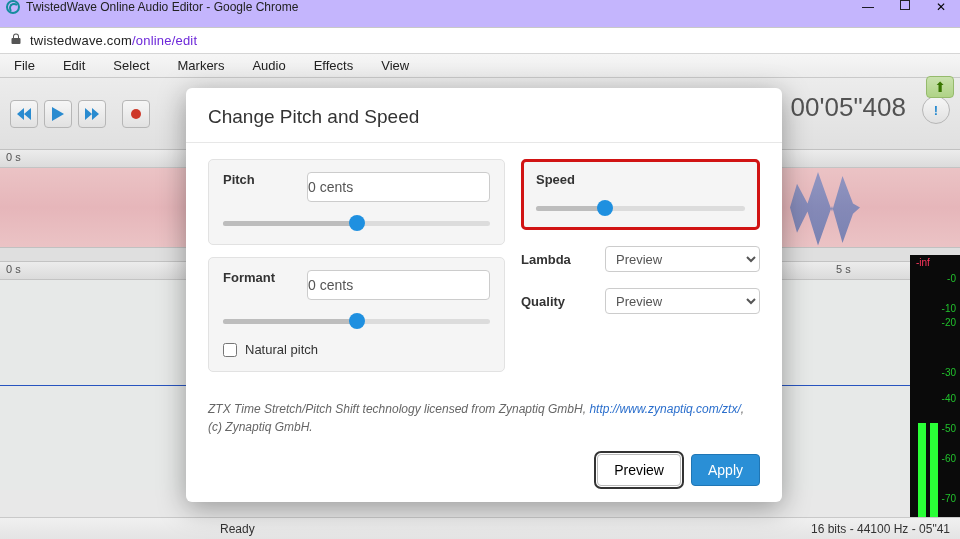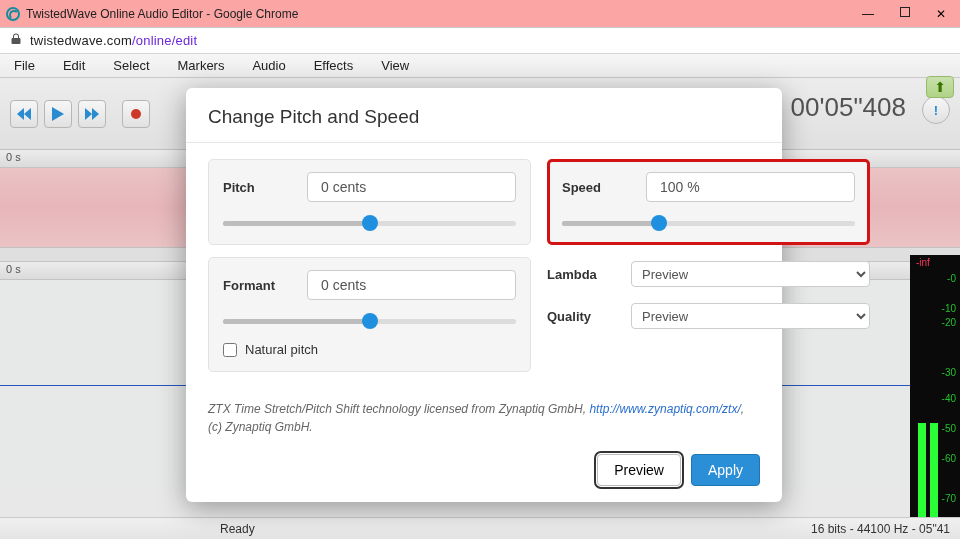--- a/index.html
+++ b/index.html
@@ -1,19 +1,19 @@
 <!DOCTYPE html>
 <html><head>
 <meta charset="utf-8">
 <style>
   * { box-sizing: border-box; margin: 0; padding: 0; }
   body { font-family: "Segoe UI", Arial, sans-serif; font-size: 13px; background: #fff; width: 960px; height: 539px; overflow: hidden; position: relative; }
 
   
-  .titlebar { display: flex; align-items: center; height: 28px; border-bottom: 1px solid #c8c8c8; padding: 0 6px; background: #fca5a5; }
+  .titlebar { display: flex; height: 28px; border-bottom: 1px solid #c8c8c8; padding: 0 6px; background: #c4b5fd; }
   .titlebar .favicon { width: 14px; height: 14px; border-radius: 50%; border: 2px solid #158c9e; margin-right: 6px; position: relative; }
   .titlebar .favicon::after { content: ""; position: absolute; width: 6px; height: 6px; border: 2px solid #158c9e; border-right-color: transparent; border-bottom-color: transparent; border-radius: 50%; top: 1px; left: 1px; }
   .titlebar .title { flex: 1; font-size: 12px; color: #222; }
   .winbtns { display: flex; gap: 26px; margin-right: 8px; }
   .winbtns span { font-size: 12px; }
 
   .addr { display: flex; align-items: center; height: 26px; padding: 0 10px; color: #555; font-size: 13px; border-bottom: 1px solid #d6d6d6; }
   .addr .lock { margin-right: 8px; }
   .addr .path { letter-spacing: .2px; }
   .addr .path .dom { color: #222; }
@@ -52,23 +52,23 @@
   .status .ready { margin-left: 210px; }
   .status .info { margin-left:auto; }
 
   
   .modal { position:absolute; top:88px; left:186px; width:596px; background:#fff; border-radius:6px; box-shadow:0 6px 28px rgba(0,0,0,.35); padding: 18px 22px 16px; }
   .modal h2 { font-size:19px; font-weight:500; color:#333; margin-bottom:14px; }
   .modal hr { border:none; border-top:1px solid #e7e7e7; margin:0 -22px 16px; }
   .grid { display:flex; gap:16px; }
   .col { flex:1; }
   .card { background:#f5f5f5; border:1px solid #e2e2e2; border-radius:5px; padding:12px 14px 14px; }
-  .row { display:flex; align-items:center; gap:10px; }
+  .row { display:flex; gap:10px; }
   .row label { width:74px; font-size:13px; font-weight:600; color:#333; }
-  .row input[type=text] { flex:1; height:30px; border:1px solid #ccc; border-radius:4px; padding:0 13px; font-size:14px; color:#555; }
+  .row input[type=text] { flex:1; height:30px; border:1px solid #ccc; border-radius:4px; padding:0 0; font-size:14px; color:#555; }
   .slider { margin-top:14px; height:14px; position:relative; }
   .slider .track { position:absolute; top:5px; left:0; right:0; height:5px; background:#dcdcdc; border-radius:3px; }
   .slider .fill { position:absolute; top:5px; left:0; height:5px; background:#bdbdbd; border-radius:3px; }
   .slider .thumb { position:absolute; top:-1px; width:16px; height:16px; background:#1f90e0; border-radius:50%; margin-left:-8px; }
   .chk { margin-top:14px; display:flex; align-items:center; gap:8px; font-size:13px; color:#333; }
   .chk input { width:14px; height:14px; }
   .rcol .row2 { display:flex; align-items:center; gap:10px; margin-top:16px; }
   .rcol .row2 label { width:74px; font-size:13px; font-weight:700; color:#333; }
   .rcol select { flex:1; height:26px; border:1px solid #ccc; border-radius:4px; background:#fff; padding:0 6px; font-size:13px; color:#555; }
   .highlight { outline:3px solid #d11313; outline-offset:-3px; }
@@ -200,21 +200,20 @@
         <label class="chk">
           <input type="checkbox" style="">
           <span>Natural pitch</span>
         </label>
       </div>
     </div>
     <div class="col rcol">
       <div class="card highlight">
         <div class="row">
           <label>Speed</label>
-          <input type="text" value="100 %" style="">
         </div>
         <div class="slider">
           <div class="track"></div>
             <div class="fill" style="width:33%"></div>
             <div class="thumb" style="left:33%"></div>
         </div>
       </div>
       <div class="row2">
         <label>Lambda</label>
         <select><option>Preview</option></select>

